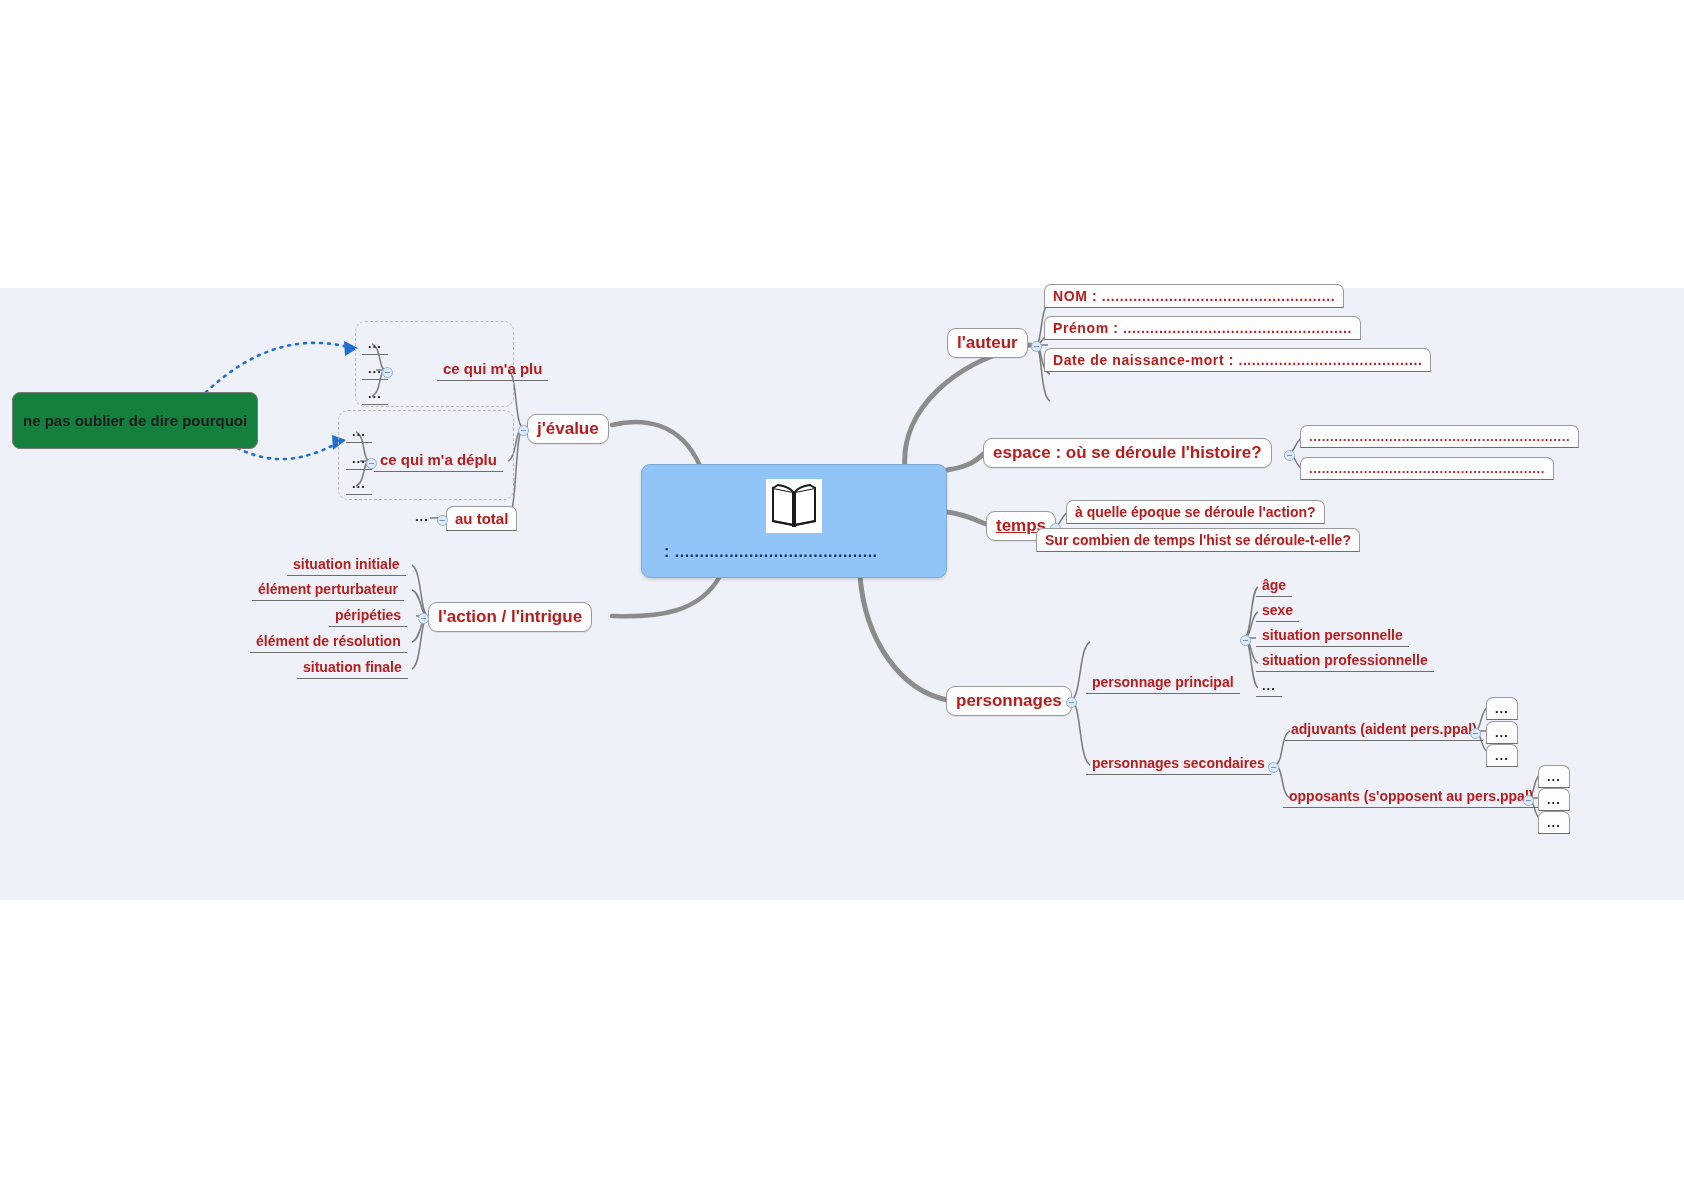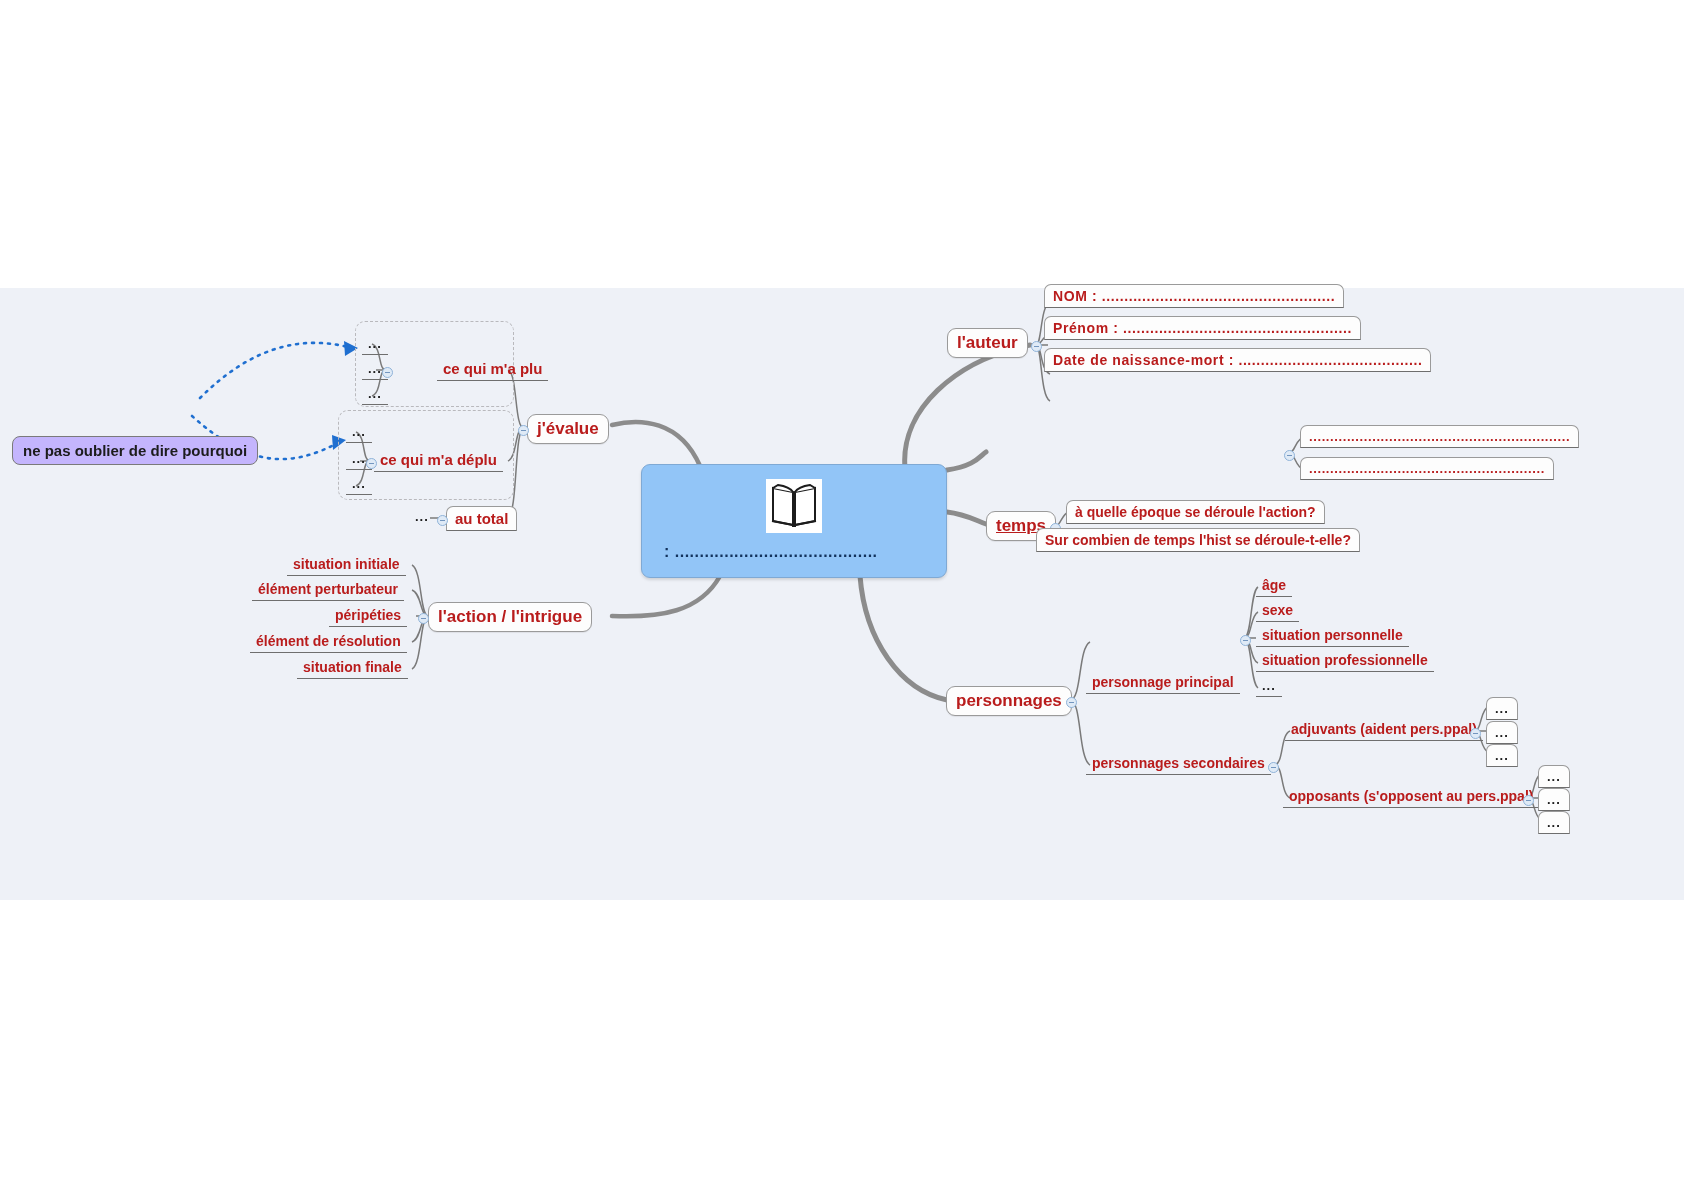--- a/index.html
+++ b/index.html
@@ -77,22 +77,22 @@
   
   .group{
     position:absolute;
     border:1.4px dashed #b9b9bd;
     border-radius:10px;
     background:transparent;
   }
   
   .callout{
     position:absolute;
-    background:#c4b5fd;border:1px solid #7a7a7a;border-radius:8px;
-    padding:5px 10px;font-weight:bold;color:#1c1c1c;white-space:nowrap;margin-top:44px;
+    background:#15803d;border:1px solid #7a7a7a;border-radius:8px;
+    padding:19px 10px;font-weight:bold;color:#1c1c1c;white-space:nowrap;
   }
   .collapse{
     display:inline-block;
     width:9px;height:9px;border-radius:50%;
     border:1px solid #8fb3d9;background:#dfeaf6;
     vertical-align:middle;
     position:relative;
   }
   .collapse::after{
     content:"";position:absolute;left:1.5px;top:3.5px;width:5px;height:1px;background:#7396bf;
@@ -208,20 +208,23 @@
   <div class="node halfbox dotsleader" style="left:1044px;top:284px;font-size:14px;">
     <span>NOM : ....................................................</span>
   </div>
   <div class="node halfbox dotsleader" style="left:1044px;top:316px;font-size:14px;">
     <span>Prénom : ...................................................</span>
   </div>
   <div class="node halfbox dotsleader" style="left:1044px;top:348px;font-size:14px;">
     <span>Date de naissance-mort : .........................................</span>
   </div>
 
+  <div class="node boxed" style="left:983px;top:438px;font-size:17px;">
+    <span>espace : où se déroule l'histoire?</span>
+  </div>
   <span class="collapse" style="position:absolute;left:1284px;top:450px;"></span>
 
   <div class="node halfbox dotsleader" style="left:1300px;top:425px;font-size:13px;">
     <span>..............................................................</span>
   </div>
   <div class="node halfbox dotsleader" style="left:1300px;top:457px;font-size:13px;">
     <span>........................................................</span>
   </div>
 
   <div class="node boxed" style="left:986px;top:511px;font-size:17px;text-decoration:underline;">

